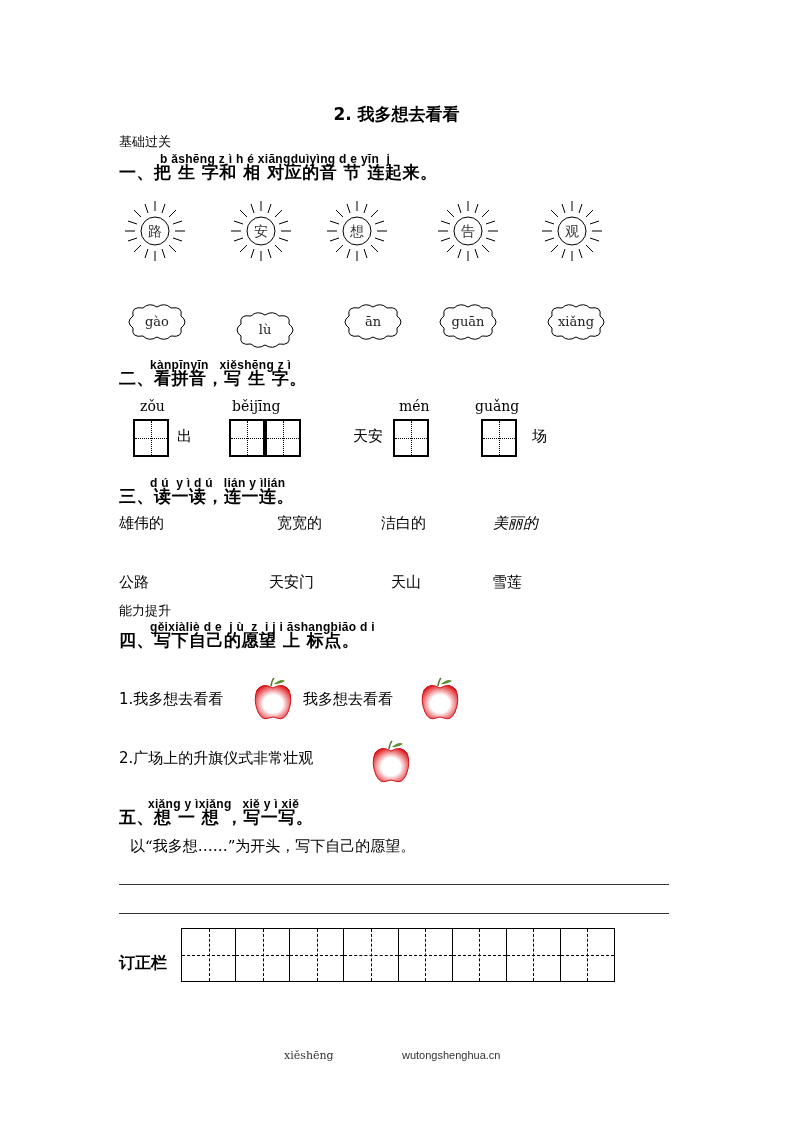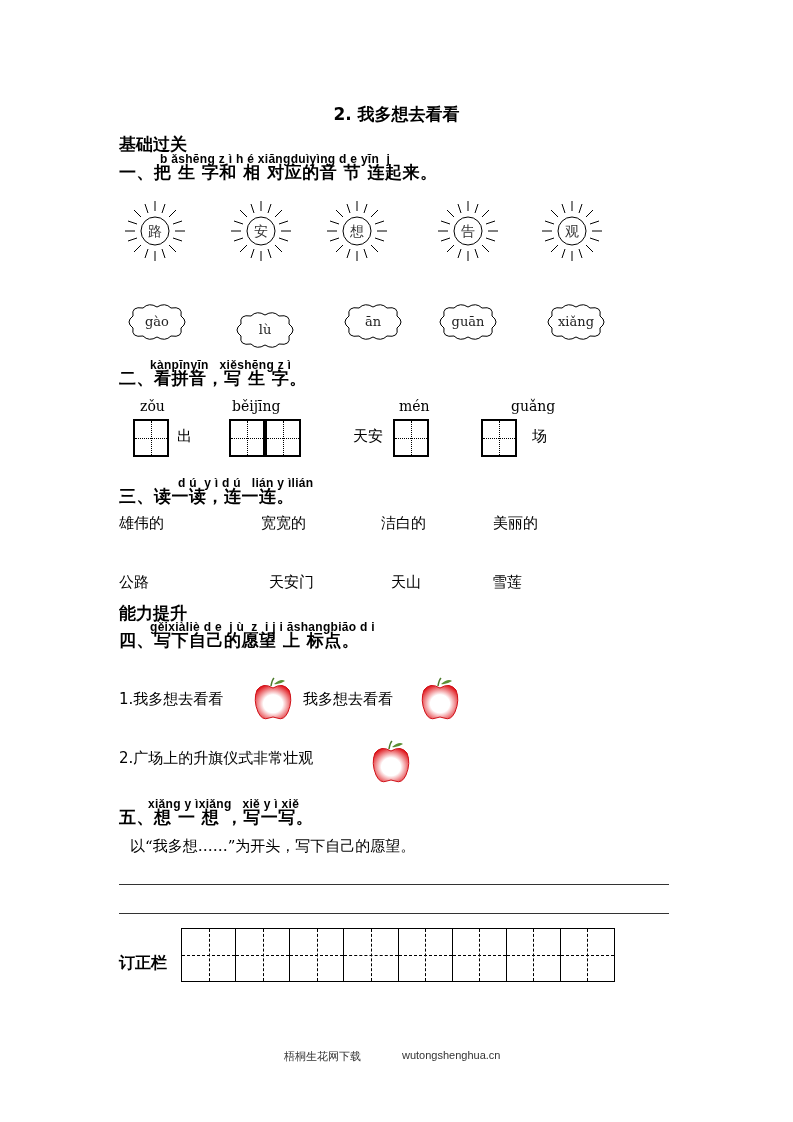--- a/index.html
+++ b/index.html
@@ -1,21 +1,21 @@
 <!DOCTYPE html>
 <html><head>
 <meta charset="utf-8">
 <style>
   html, body { margin: 0; padding: 0; background: #ffffff; }
   body { width: 793px; height: 1122px; position: relative; overflow: hidden;
          font-family: "DejaVu Sans", "Liberation Sans", sans-serif; color: #000; }
   .abs { position: absolute; }
   .title { left: 0; width: 793px; top: 103px; text-align: center; font-size: 17px; font-weight: bold; padding-left: 0; }
   .title span { position: relative; left: 0px; }
-  .h-level { left: 119px; font-size: 17px; font-weight: bold; }
+  .h-level { left: 119px; font-size: 13px; font-weight: normal; }
   .q-head { left: 119px; font-size: 17px; font-weight: bold; letter-spacing: 0.5px; }
   .pinyin { font-size: 12px; font-weight: bold; font-family: "Liberation Sans", sans-serif; letter-spacing: 0.3px; white-space: pre; }
   .serif { font-family: "DejaVu Serif", "Liberation Serif", serif; }
 
   
   .sun { width: 64px; height: 64px; }
   .sun svg { position: absolute; left: 0; top: 0; }
   .sun .ch { position: absolute; left: 0; top: 0; width: 64px; height: 64px; line-height: 64px; text-align: center; font-size: 14px; color: #333; }
 
   
@@ -216,31 +216,31 @@
 <div class="abs plain" style="left:177px;top:427px;">出</div>
 
 <div class="abs py2" style="left:232px;top:398px;">běijīng</div>
 <div class="tz" style="left:229px;top:419px;"></div>
 <div class="tz" style="left:265px;top:419px;"></div>
 
 <div class="abs plain" style="left:353px;top:427px;">天安</div>
 <div class="abs py2" style="left:399px;top:398px;">mén</div>
 <div class="tz" style="left:393px;top:419px;"></div>
 
-<div class="abs py2" style="left:475px;top:398px;margin-left:36px;">guǎng</div>
+<div class="abs py2" style="left:475px;top:398px;">guǎng</div>
 <div class="tz" style="left:481px;top:419px;"></div>
 <div class="abs plain" style="left:532px;top:427px;">场</div>
 
-<div class="abs pinyin" style="left:150px;top:476px;margin-left:28px;">d ú  y ì d ú   lián y ìlián</div>
+<div class="abs pinyin" style="left:150px;top:476px;">d ú  y ì d ú   lián y ìlián</div>
 <div class="abs q-head" style="top:485px;">三、读一读，连一连。</div>
 
 <div class="abs plain" style="left:119px;top:514px;">雄伟的</div>
-<div class="abs plain" style="left:261px;top:514px;text-align:right;">宽宽的</div>
+<div class="abs plain" style="left:277px;top:514px;text-align:right;">宽宽的</div>
 <div class="abs plain" style="left:381px;top:514px;text-align:center;">洁白的</div>
-<div class="abs plain" style="left:493px;top:514px;">美丽的</div>
+<div class="abs plain" style="left:493px;top:514px;font-style:italic;">美丽的</div>
 
 <div class="abs plain" style="left:119px;top:573px;">公路</div>
 <div class="abs plain" style="left:269px;top:573px;">天安门</div>
 <div class="abs plain" style="left:391px;top:573px;">天山</div>
 <div class="abs plain" style="left:492px;top:573px;">雪莲</div>
 
 <div class="abs h-level" style="top:602px;">能力提升</div>
 
 <div class="abs pinyin" style="left:150px;top:620px;text-align:right;">gěixiàliè d e  j ù  z  i j i āshangbiāo d i</div>
 <div class="abs q-head" style="top:629px;">四、写下自己的愿望 上 标点。</div>
@@ -289,14 +289,14 @@
   <div class="cell"></div>
   <div class="cell"></div>
   <div class="cell"></div>
   <div class="cell"></div>
   <div class="cell"></div>
   <div class="cell"></div>
   <div class="cell"></div>
   <div class="cell"></div>
 </div>
 
-<div class="abs footer serif" style="left:284px;">梧桐生花网下载</div>
+<div class="abs footer serif" style="left:284px;">xiěshēng</div>
 <div class="abs footer" style="left:402px;font-family:'Liberation Sans',sans-serif;">wutongshenghua.cn</div>
 
 </body></html>

